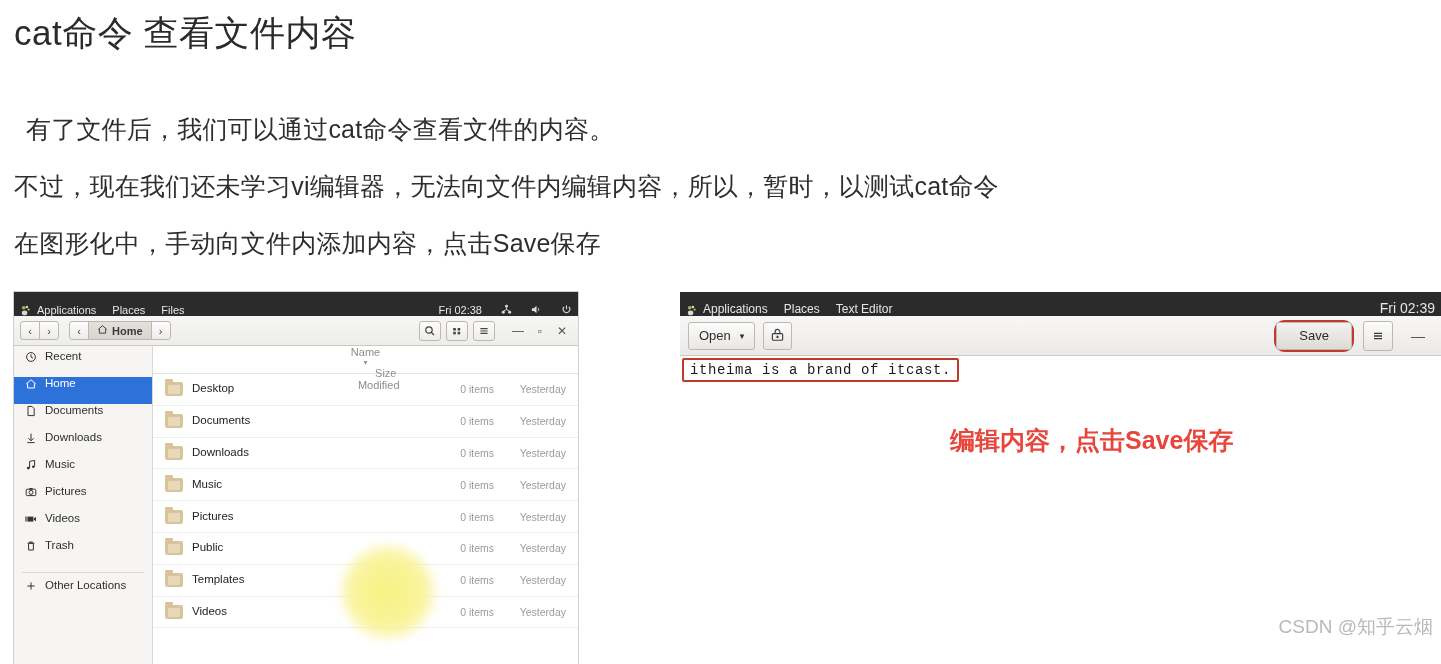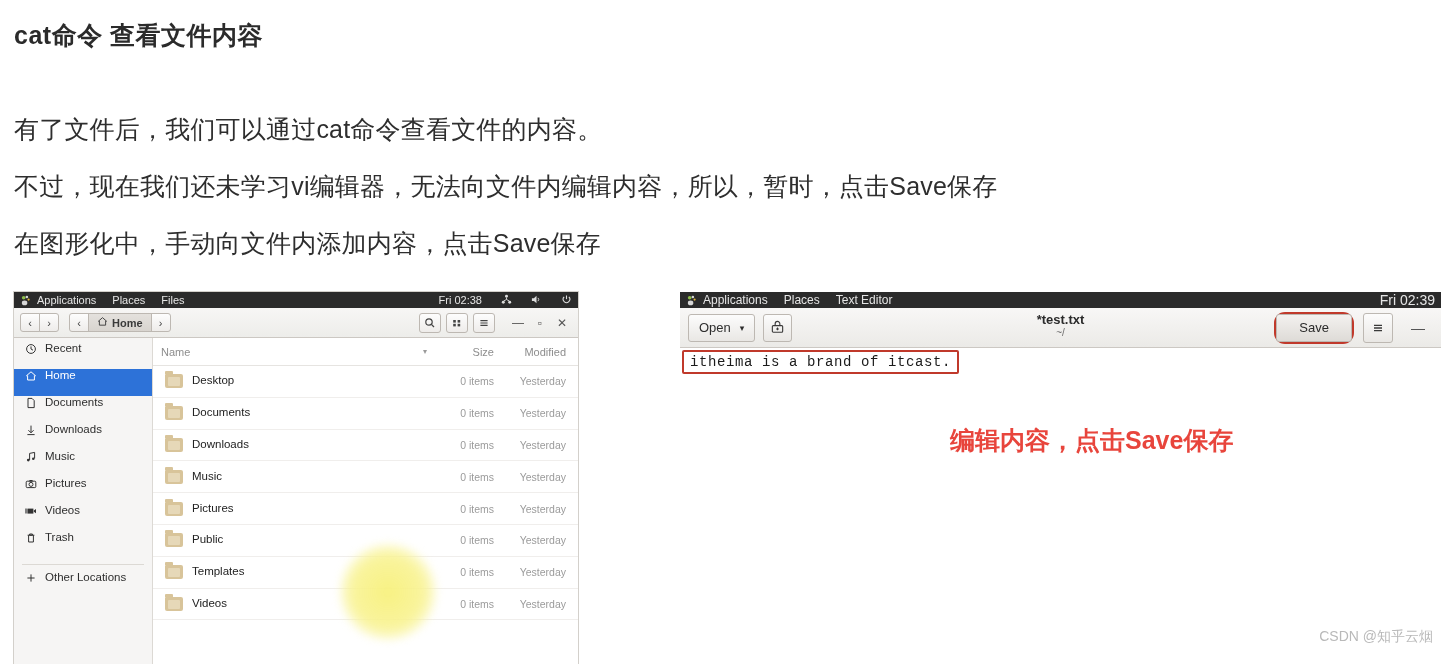--- a/index.html
+++ b/index.html
@@ -8,38 +8,37 @@
     background:#ffffff;
     font-family:"Liberation Sans","DejaVu Sans",sans-serif;
     overflow:hidden;
     position:relative;
     color:#1a1a1a;
   }
 
   
   .page-title{
     position:absolute;left:14px;top:10px;
-    font-size:25px;font-weight:bold;letter-spacing:.5px;
+    font-size:35px;font-weight:normal;letter-spacing:.5px;
     color:#2b2b2b;
-    margin-top:9px;
   }
   .para{
     position:absolute;left:14px;
     font-size:25px;font-weight:400;color:#2e2e2e;
     white-space:nowrap;letter-spacing:.2px;
   }
-  .para.p1{top:113px;}
+  .para.p1{top:113px;margin-left:12px;}
   .para.p2{top:170px;}
   .para.p3{top:227px;}
 
   
   .win{position:absolute;background:#fff;}
   .topbar{
-    height:16px;background:#2b2b2b;color:#e6e6e6;
-    display:flex;align-items:center;font-size:11px;
+    height:24px;background:#2b2b2b;color:#e6e6e6;
+    display:flex;align-items:flex-end;font-size:11px;
     padding:0 6px;box-sizing:border-box;
   }
   .topbar .tb-item{margin-right:16px;white-space:nowrap;}
   .topbar .tb-right{margin-left:auto;display:flex;align-items:center;gap:18px;}
   .tb-clock{font-size:11px;}
   .tb-ic{display:inline-block;width:12px;height:12px;line-height:12px;text-align:center;font-size:11px;}
   .gnome-logo{
     width:11px;height:11px;margin-right:6px;flex:0 0 auto;
   }
 
@@ -80,21 +79,21 @@
   .side-item{
     height:27px;display:flex;gap:8px;
     padding-left:10px;font-size:11.5px;color:#2e2e2e;box-sizing:border-box;
   }
   .side-item.active{background:#2d72d8;color:#fff;}
   .side-ic{width:13px;height:13px;display:flex;align-items:center;justify-content:center;font-size:11px;flex:0 0 auto;}
   .side-sep{height:1px;background:#dcd9d4;margin:6px 8px;}
   #fm-list{flex:1 1 auto;background:#fff;position:relative;}
   .list-head{
     height:28px;display:flex;align-items:center;font-size:11px;color:#8d8d8d;
-    border-bottom:1px solid #e6e4e1;padding:12px 8px;box-sizing:border-box;
+    border-bottom:1px solid #e6e4e1;padding:0 8px;box-sizing:border-box;flex-direction:column;
   }
   .col-name{flex:1 1 auto;}
   .col-sort{width:14px;text-align:center;font-size:8px;color:#9a9a9a;}
   .col-size{width:62px;text-align:right;}
   .col-mod{width:72px;text-align:right;padding-right:4px;}
   .frow{
     height:31.8px;display:flex;align-items:center;font-size:11.5px;
     border-bottom:1px solid #f0eeec;padding:0 8px;box-sizing:border-box;color:#222;
   }
   .fname{flex:1 1 auto;display:flex;align-items:flex-start;gap:9px;padding-left:4px;}
@@ -175,30 +174,30 @@
     font-size:14px;color:#1b1b1b;letter-spacing:.6px;
     border:2px solid #c0392b;border-radius:2px;
   }
   .red-note{
     position:absolute;left:950px;top:424px;
     font-size:25px;font-weight:bold;color:#e8453c;white-space:nowrap;
   }
 
   
   .watermark{
-    position:absolute;right:8px;bottom:18px;
-    font-size:14px;color:#b9b9b9;white-space:nowrap;
+    position:absolute;right:8px;bottom:24px;
+    font-size:19px;color:#b9b9b9;white-space:nowrap;
   }
 </style>
 </head>
 <body>
 
 <div class="page-title">cat命令 查看文件内容</div>
 <div class="para p1">有了文件后，我们可以通过cat命令查看文件的内容。</div>
-<div class="para p2">不过，现在我们还未学习vi编辑器，无法向文件内编辑内容，所以，暂时，点击Save保存</div>
+<div class="para p2">不过，现在我们还未学习vi编辑器，无法向文件内编辑内容，所以，暂时，以测试cat命令</div>
 <div class="para p3">在图形化中，手动向文件内添加内容，点击Save保存</div>
 
 <div class="win" id="filemanager">
 
   <div class="topbar">
     <svg class="gnome-logo" viewBox="0 0 12 12">
       <circle cx="4" cy="3" r="2" fill="#8fbf4a"></circle>
         <circle cx="7.5" cy="2.2" r="1.4" fill="#d7d7d7"></circle>
       <circle cx="9.4" cy="5" r="1.2" fill="#e0b53c"></circle>
         <ellipse cx="5" cy="8.6" rx="3" ry="2.6" fill="#d7d7d7"></ellipse>
@@ -462,24 +461,20 @@
       <span style="font-size:9px">▾</span>
     </div>
     <div class="btn-icon">
       <svg width="15" height="15" viewBox="0 0 16 16">
           <rect x="2.5" y="6" width="11" height="7" rx="1" stroke="#3a3a3a" stroke-width="1.2" fill="none"></rect>
           <path d="M5.5 6V4a2.5 2.5 0 015 0v2" stroke="#3a3a3a" stroke-width="1.2" fill="none"></path>
           <path d="M8 8v3M6.5 9.5h3" stroke="#3a3a3a" stroke-width="1.1"></path>
         </svg>
     </div>
 
-    <div class="te-title">
-      <span class="t1">*test.txt</span>
-      <span class="t2">~/</span>
-    </div>
 
     <div class="te-right">
       <div class="save-wrap">
         <div class="btn-save">Save</div>
       </div>
       <div class="btn-burger">
         <svg width="14" height="14" viewBox="0 0 14 14">
             <path d="M3 4.4h8M3 7h8M3 9.6h8" stroke="#3a3a3a" stroke-width="1.4"></path>
           </svg>
       </div>

